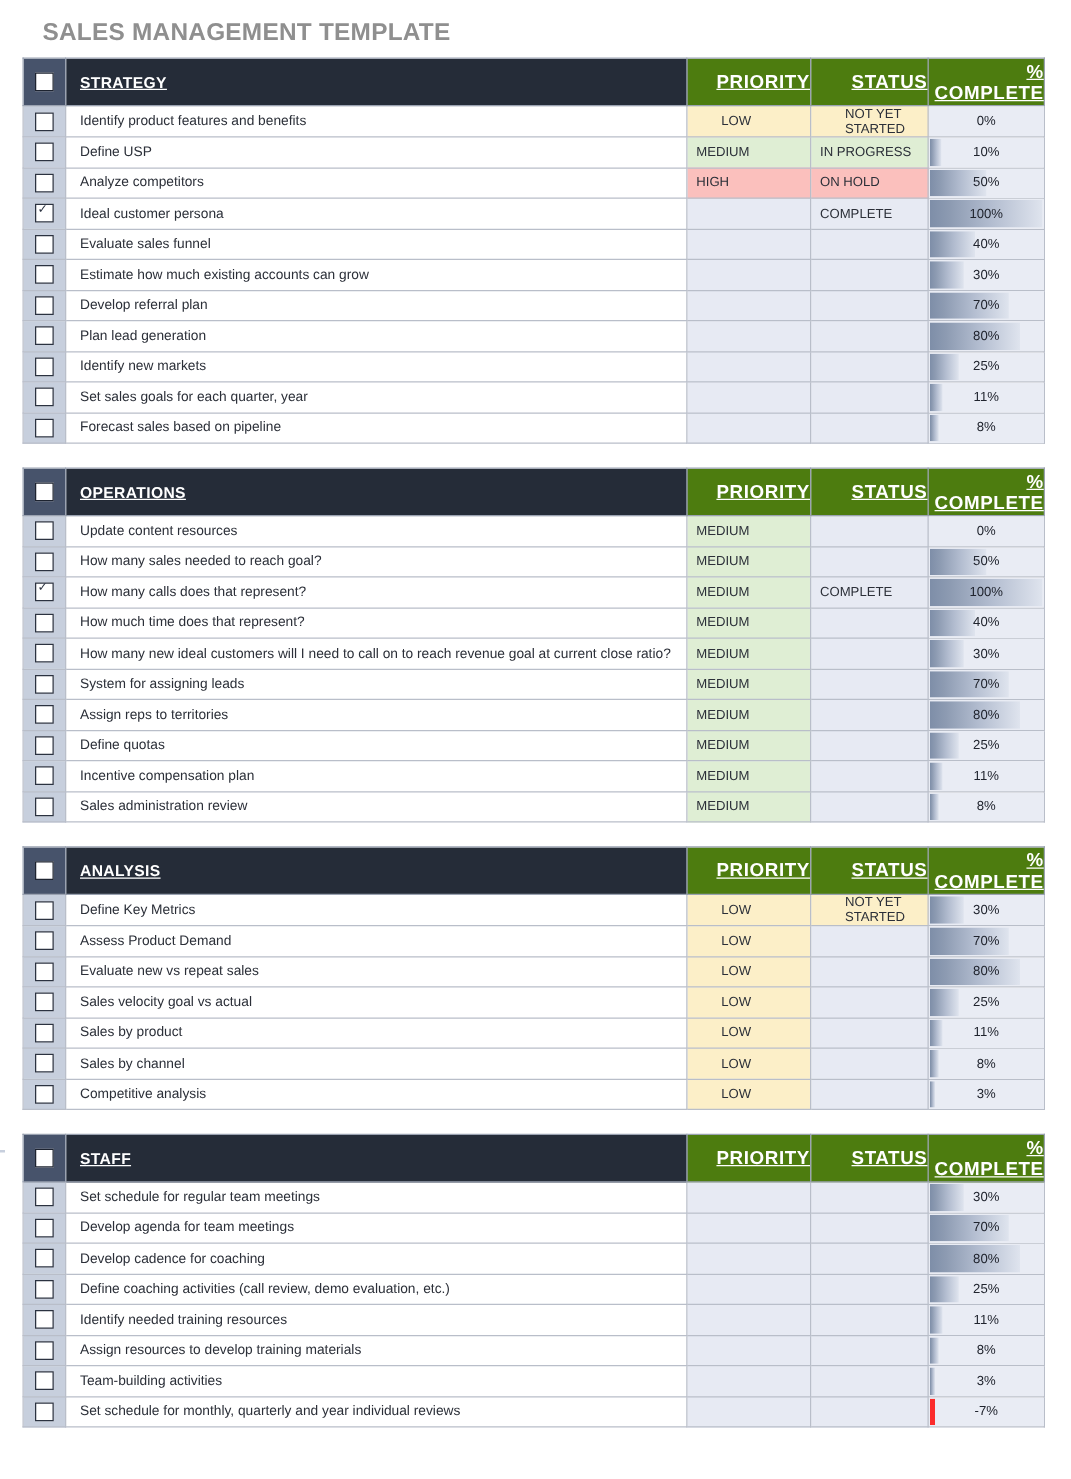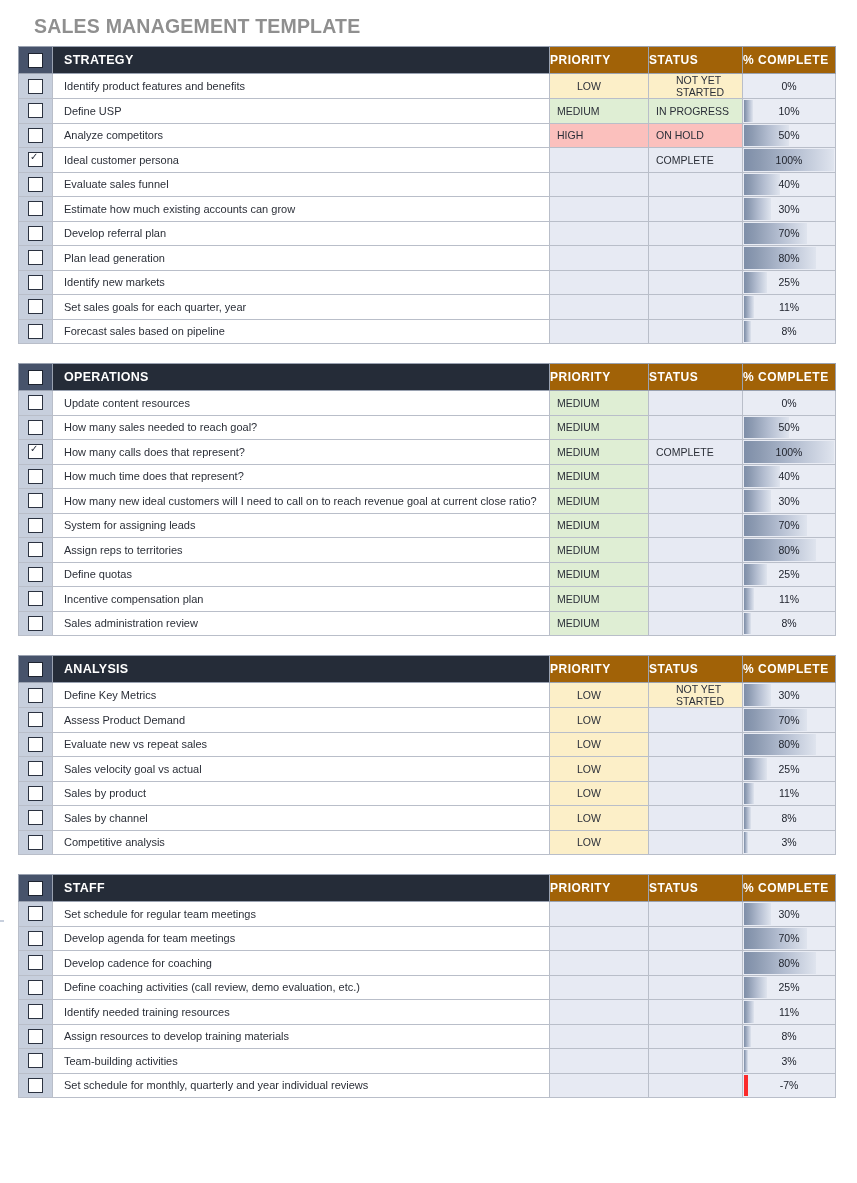--- a/index.html
+++ b/index.html
@@ -68,29 +68,29 @@
     background: #252c38;
     color: #ffffff;
     font-weight: bold;
     font-size: 12.5px;
     letter-spacing: 0.3px;
     text-align: left;
     padding-left: 11px;
     vertical-align: middle;
   }
   th.h-col {
-    background: #a16207;
+    background: #4d7c0f;
     color: #ffffff;
     font-weight: bold;
-    font-size: 12px;
+    font-size: 15px;
     letter-spacing: 0.5px;
-    text-align: left;
+    text-align: right;
     vertical-align: middle;
   }
-  tr.head th { height: 27px; }
+  tr.head th { height: 38px; text-decoration: underline; }
 
   
   td.cell-check {
     background: #c7cfdd;
     text-align: center;
     vertical-align: middle;
   }
   td.cell-task {
     background: #ffffff;
     color: #2b2f38;

